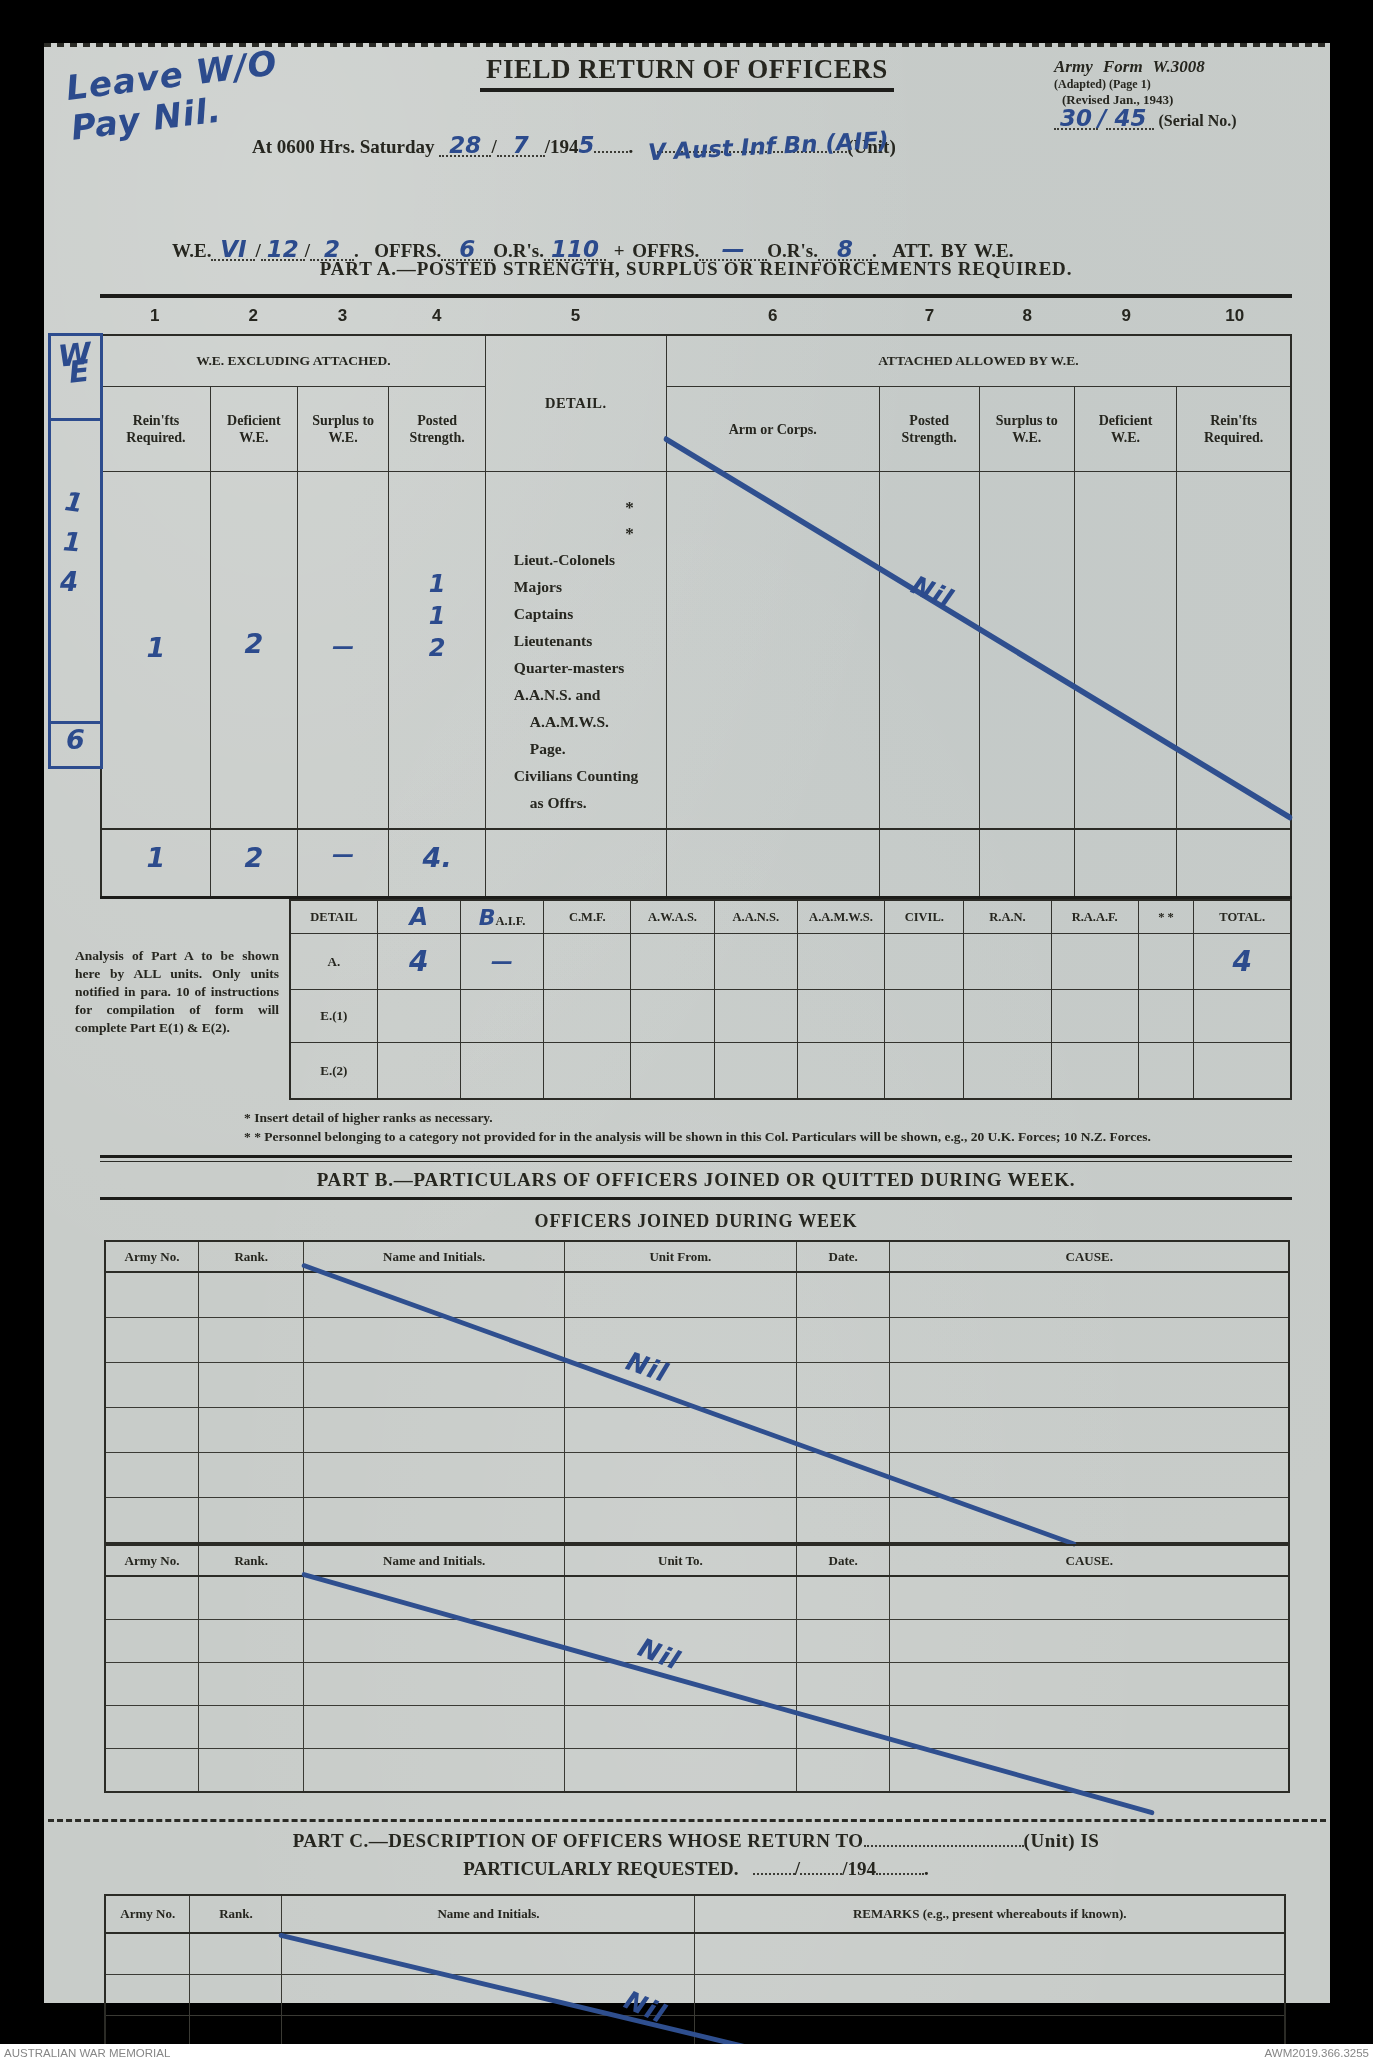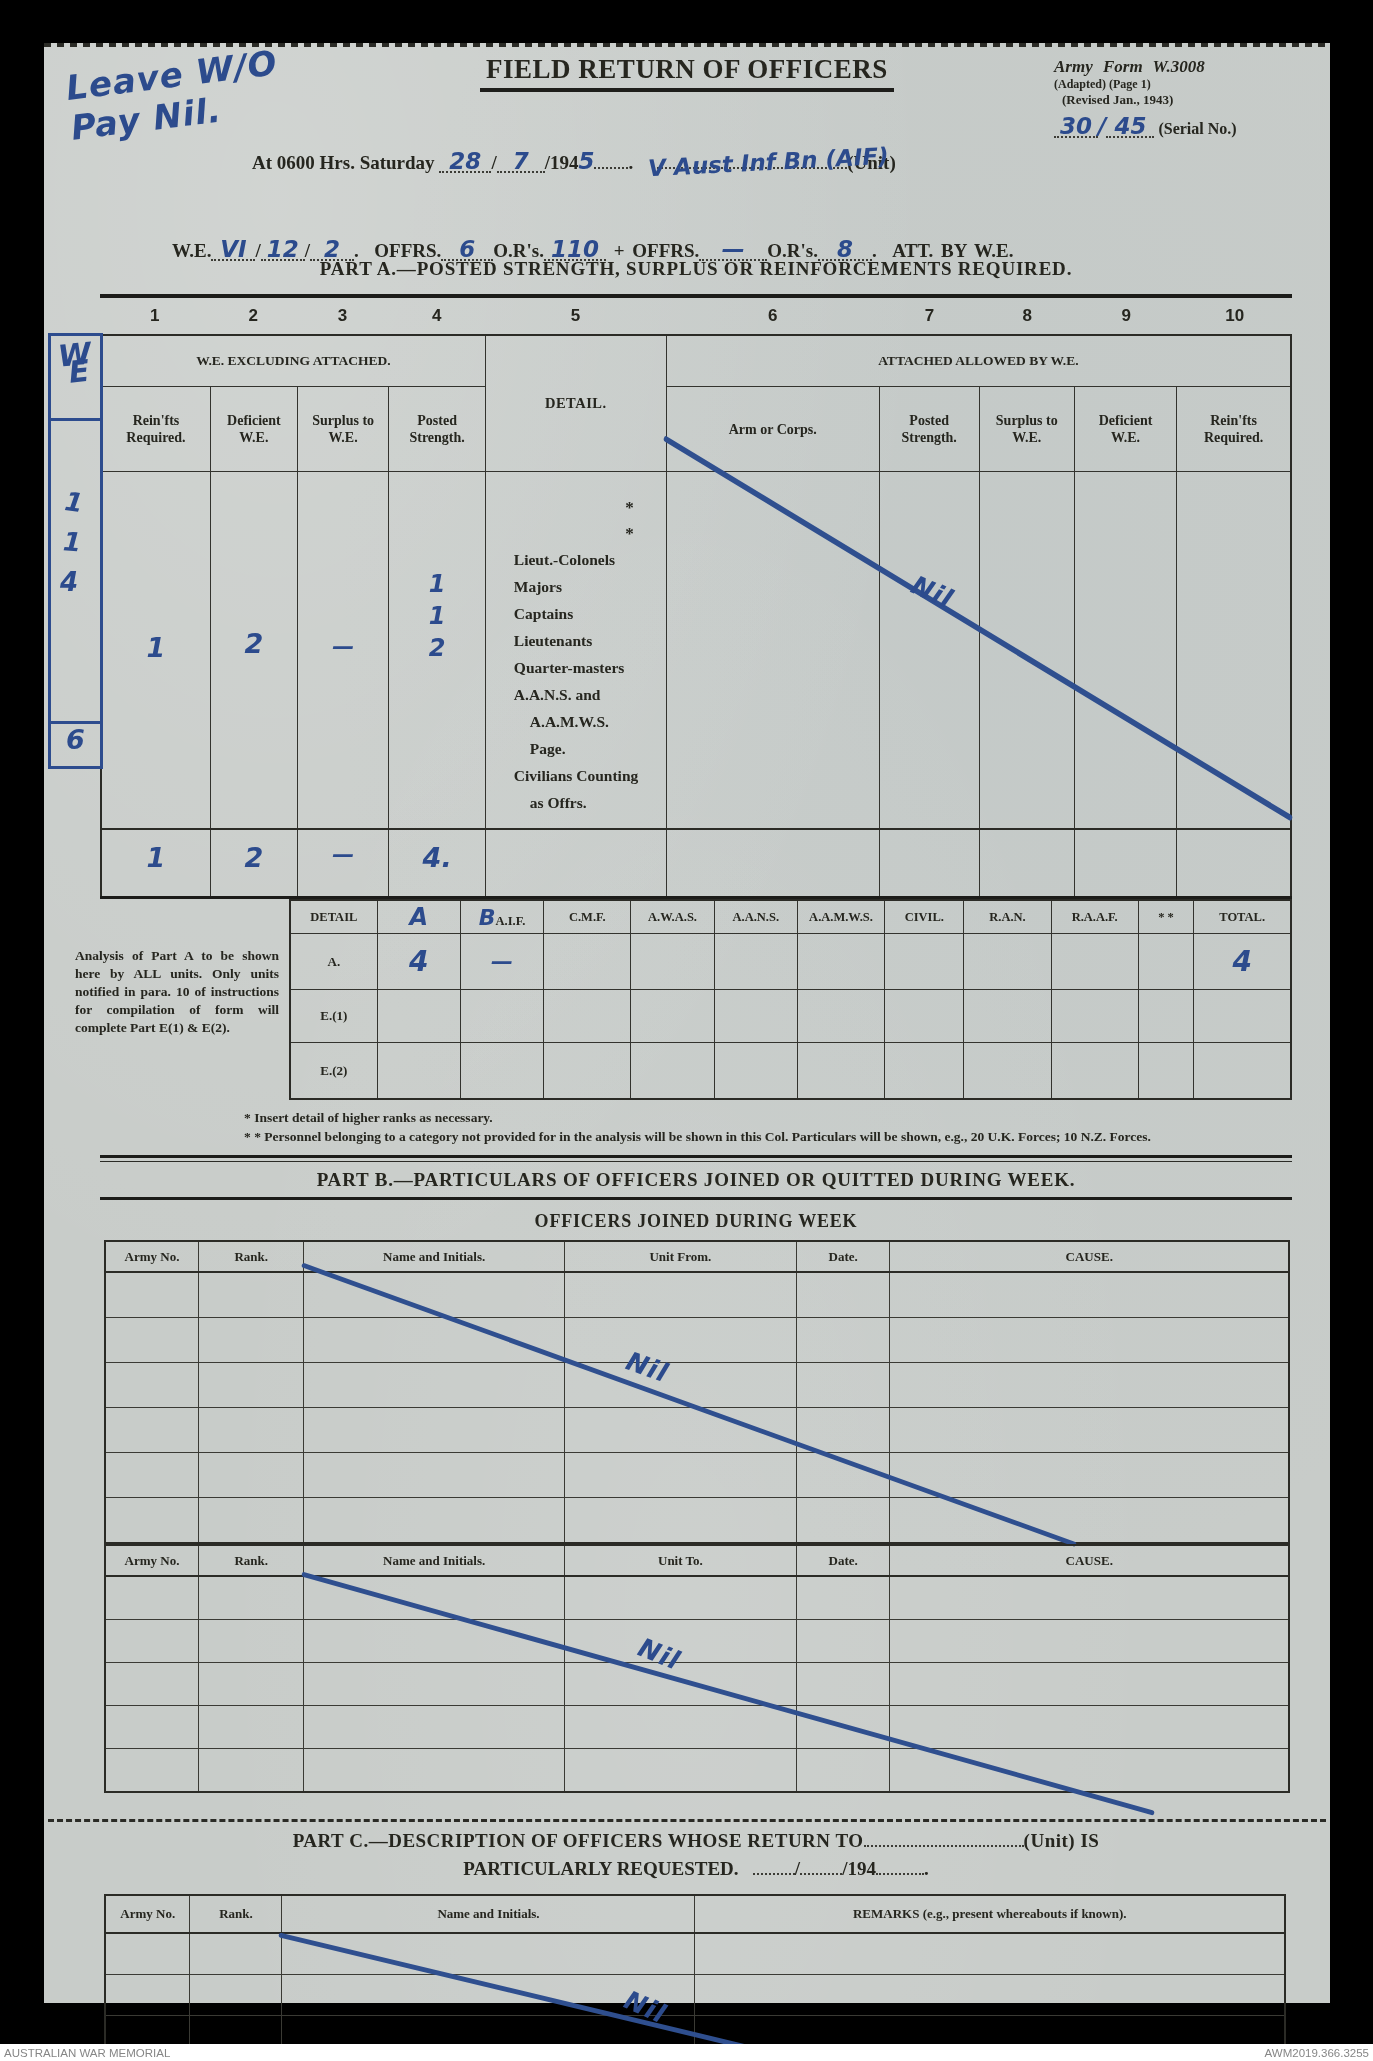--- a/index.html
+++ b/index.html
@@ -20,26 +20,26 @@
   .hdr{position:relative;height:215px;}
   .note{position:absolute;left:24px;top:12px;font-size:34px;line-height:40px;
         transform:rotate(-7deg);letter-spacing:1px;}
   .title-wrap{position:absolute;left:0;right:0;top:11px;text-align:center;}
   .form-title{display:inline-block;font-size:27px;font-weight:bold;letter-spacing:.5px;
         border-bottom:4px solid #1e1e1b;padding:0 6px 3px 6px;}
   .formref{position:absolute;right:56px;top:14px;width:220px;font-weight:bold;}
   .formref .l1{font-style:italic;font-size:17px;word-spacing:6px;}
   .formref .l2{font-size:12px;}
   .formref .l3{font-size:13px;margin-left:8px;}
-  .serial-row{margin-top:8px;font-size:16px;white-space:nowrap;}
+  .serial-row{font-size:16px;white-space:nowrap;}
   .blank{display:inline-flex;justify-content:center;align-items:flex-end;
          border-bottom:2px dotted #3c3c36;position:relative;}
   .hwv{font-size:23px;line-height:20px;}
   .row-line{position:absolute;white-space:nowrap;font-weight:bold;font-size:19px;}
-  .date-line{left:208px;top:108px;}
+  .date-line{left:208px;top:92px;}
   .we-line{left:128px;top:160px;word-spacing:3px;margin-top:36px;}
   .blank.unit{min-width:195px;}
   .blank.unit .hw{position:absolute;left:-4px;bottom:-6px;transform:rotate(-3deg);
          font-size:23px;white-space:nowrap;line-height:22px;}
   
   .pa-title{margin:0 0 14px 56px;width:1192px;text-align:center;
         font-size:19px;font-weight:bold;letter-spacing:.8px;}
   .heavy-rule{margin-left:56px;width:1192px;border-top:4px solid #1c1c19;}
   .numrow{margin-left:56px;width:1192px;height:36px;display:flex;align-items:center;
         font-family:"Liberation Sans",sans-serif;font-weight:bold;font-size:17px;}

